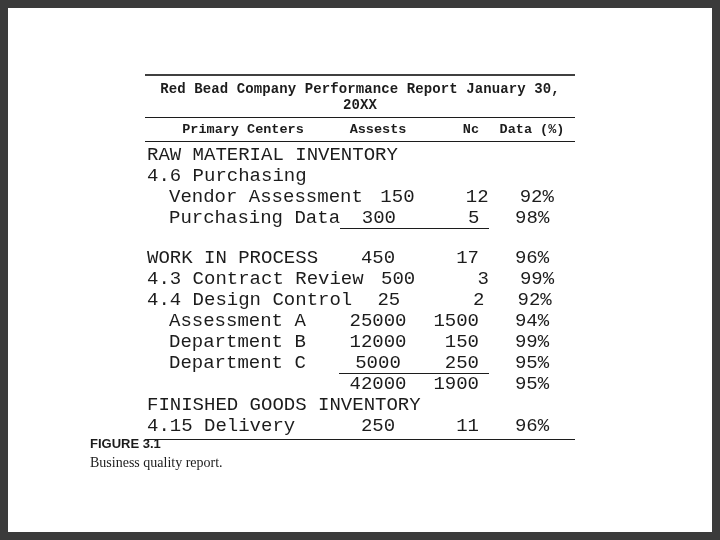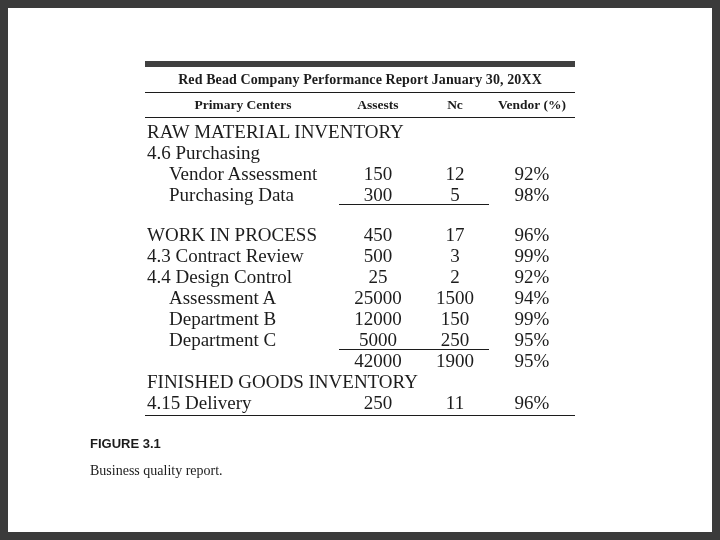--- a/index.html
+++ b/index.html
@@ -12,23 +12,24 @@
     overflow: hidden;
   }
   .page {
     position: absolute;
     left: 8px; top: 8px; right: 8px; bottom: 8px;
     background: #ffffff;
   }
   .table-wrap {
     position: absolute;
     left: 137px;
-    top: 53px;
+    top: 66px;
     width: 430px;
-    border-top: 6px solid #404040;
+    border-top: 2px solid #404040;
+    font-family: Liberation Mono, monospace;
   }
   .table-title {
     font-weight: bold;
     font-size: 14px;
     text-align: center;
     padding: 5px 0 4px 0;
     border-bottom: 1px solid #1c1c1c;
     letter-spacing: 0.1px;
   }
   .header-row {
@@ -41,21 +42,21 @@
   .rows-holder { padding-top: 3px; }
   .row {
     display: flex;
     height: 21px;
     line-height: 21px;
     font-size: 19px;
   }
   .c { white-space: nowrap; }
   .c.label   { flex: 1; padding-left: 2px; text-align: left; }
   .c.assests { width: 92px; text-align: center; padding-right: 14px; }
-  .c.nc      { width: 58px; text-align: center; padding-right: 10px; }
+  .c.nc      { width: 58px; text-align: right; padding-right: 10px; }
   .c.value-cell { width: 86px; text-align: center; }
   .header-row .c.label { padding-left: 2px; text-align: center; }
   .row.indent .c.label { padding-left: 24px; }
   .row.spacer { height: 19px; }
   .row.rule-under .c.assests,
   .row.rule-under .c.nc { border-bottom: 1px solid #1c1c1c; }
   .bottom-rule {
     border-top: 1px solid #1c1c1c;
     margin-top: 2px;
     height: 0;
@@ -63,40 +64,40 @@
   .caption {
     position: absolute;
     left: 82px;
     top: 428px;
     width: 300px;
   }
   .caption-label {
     font-family: "Liberation Sans", sans-serif;
     font-weight: bold;
     font-size: 13px;
-    margin-bottom: 12px;
+    margin-bottom: 4px;
   }
   .caption-text {
     font-family: "Liberation Serif", serif;
     font-size: 14px;
   }
 </style>
 </head>
 <body>
 
 <div class="page">
 
   <div class="table-wrap">
     <div class="table-title">Red Bead Company Performance Report January 30, 20XX</div>
 
     <div class="header-row">
       <div class="c label">Primary Centers</div>
       <div class="c assests">Assests</div>
       <div class="c nc">Nc</div>
-      <div class="c value-cell">Vendor (%)</div>
+      <div class="c value-cell">Data (%)</div>
     </div>
 
     <div class="rows-holder">
   <div class="row">
     <div class="c label">RAW MATERIAL INVENTORY</div>
     <div class="c assests"></div>
     <div class="c nc"></div>
     <div class="c value-cell"></div>
   </div>
 

